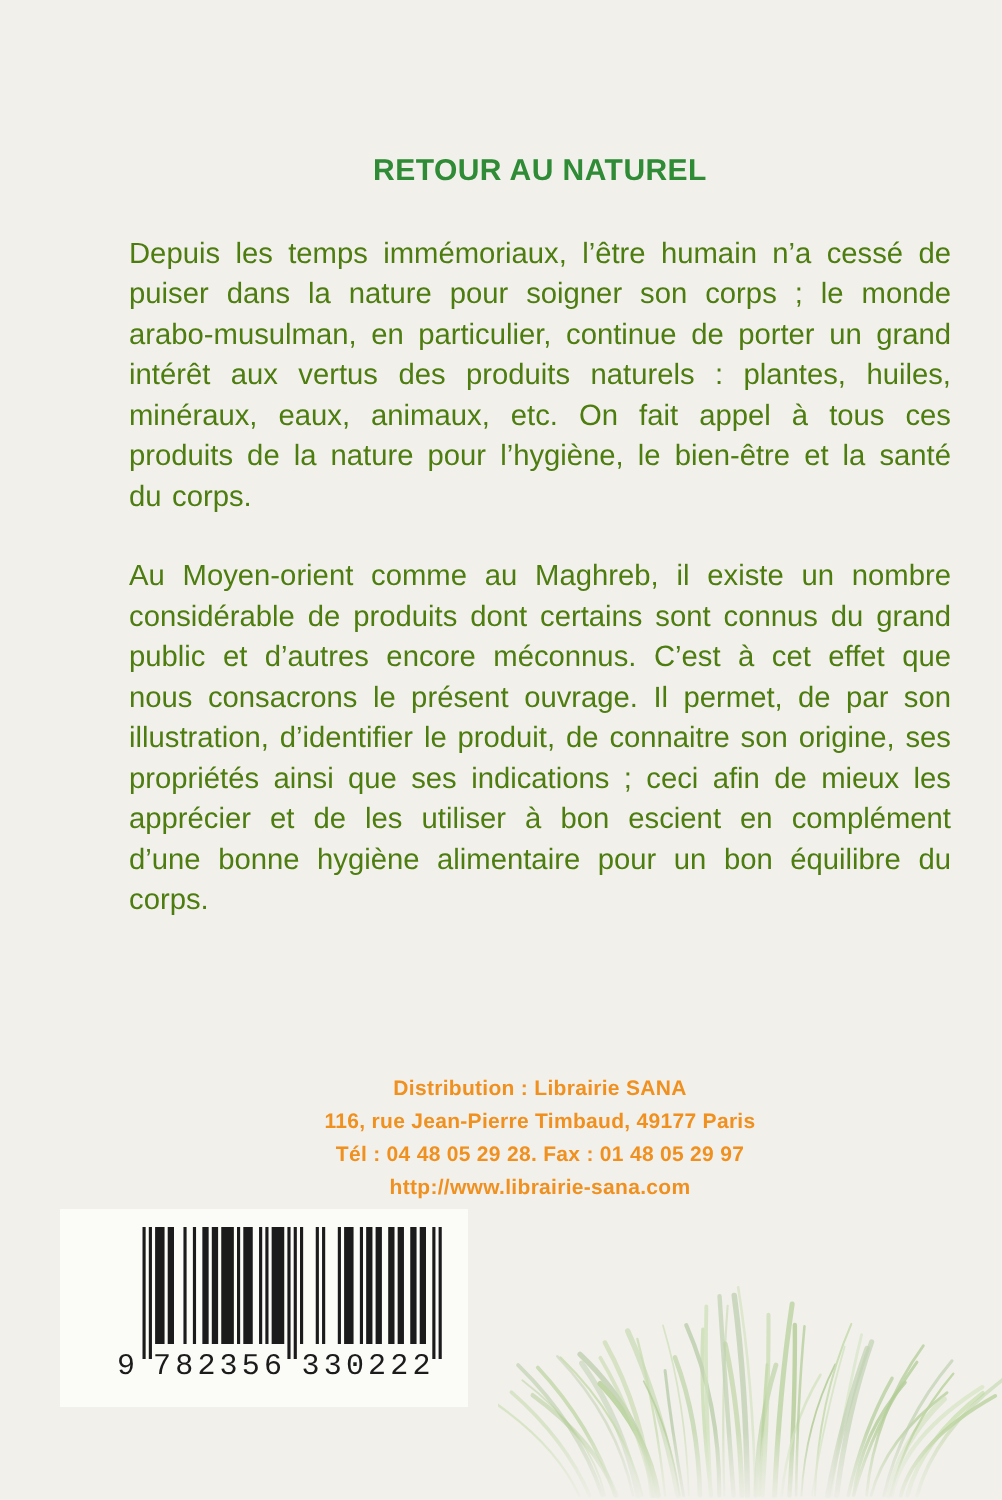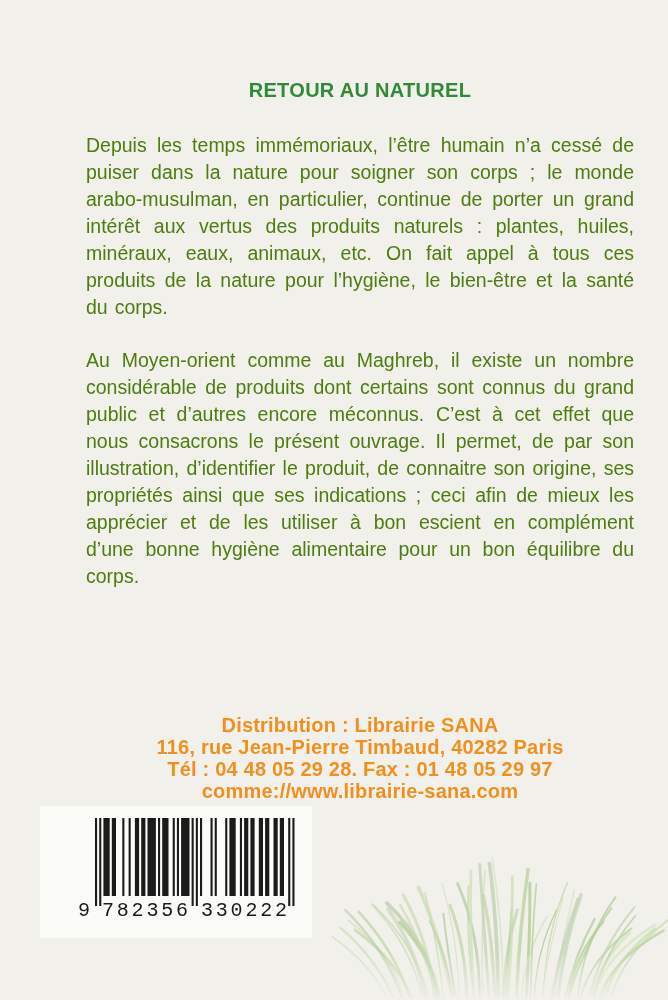--- a/index.html
+++ b/index.html
@@ -19,39 +19,40 @@
     left: 86px; top: 78px;
     width: 548px;
   }
   .title {
     text-align: center;
     color: #2f8b35;
     font-size: 20px;
     font-weight: 700;
     letter-spacing: 0.3px;
     line-height: 24px;
+    margin-top: 24px;
   }
   .body-text { margin-top: 30px; }
   .body-text p {
     margin: 0;
     color: #4d7c0f;
     font-size: 19.5px;
     line-height: 27px;
     text-align: justify;
     word-spacing: 0.08em;
   }
   .body-text p:last-child { margin-top: 26px; }
   .distribution {
     position: absolute;
     left: 86px; top: 714px;
     width: 548px;
     text-align: center;
     color: #f0901f;
     font-weight: 700;
-    font-size: 20px;
+    font-size: 14px;
     line-height: 22px;
     letter-spacing: 0.2px;
   }
   .barcode-box {
     position: absolute;
     left: 40px; top: 806px;
     width: 272px; height: 132px;
     background: #fbfbf8;
   }
   .grass {
@@ -68,23 +69,23 @@
   <div class="text-column">
     <div class="title">RETOUR AU NATUREL</div>
     <div class="body-text" id="paragraphs">
         <p>Depuis les temps immémoriaux, l’être humain n’a cessé de puiser dans la nature pour soigner son corps ; le monde arabo-musulman, en particulier, continue de porter un grand intérêt aux vertus des produits naturels : plantes, huiles, minéraux, eaux, animaux, etc. On fait appel à tous ces produits de la nature pour l’hygiène, le bien-être et la santé du corps.</p>
         <p>Au Moyen-orient comme au Maghreb, il existe un nombre considérable de produits dont certains sont connus du grand public et d’autres encore méconnus. C’est à cet effet que nous consacrons le présent ouvrage. Il permet, de par son illustration, d’identifier le produit, de connaitre son origine, ses propriétés ainsi que ses indications ; ceci afin de mieux les apprécier et de les utiliser à bon escient en complément d’une bonne hygiène alimentaire pour un bon équilibre du corps.</p>
       </div>
   </div>
 
   <div class="distribution">
     <div>Distribution : Librairie SANA</div>
-    <div>116, rue Jean-Pierre Timbaud, 40282 Paris</div>
+    <div>116, rue Jean-Pierre Timbaud, 49177 Paris</div>
     <div>Tél : 04 48 05 29 28. Fax : 01 48 05 29 97</div>
-    <div>comme://www.librairie-sana.com</div>
+    <div>http://www.librairie-sana.com</div>
   </div>
 
   <div class="barcode-box">
     <svg id="barcode-svg" width="272" height="132" xmlns="http://www.w3.org/2000/svg">
       <g id="bc-bars">
           <rect x="55.00" y="12" width="2.10" height="88" fill="#1b1b1b"></rect>
           <rect x="59.20" y="12" width="2.10" height="88" fill="#1b1b1b"></rect>
           <rect x="63.40" y="12" width="6.30" height="78" fill="#1b1b1b"></rect>
           <rect x="71.80" y="12" width="4.20" height="78" fill="#1b1b1b"></rect>
           <rect x="82.30" y="12" width="2.10" height="78" fill="#1b1b1b"></rect>

